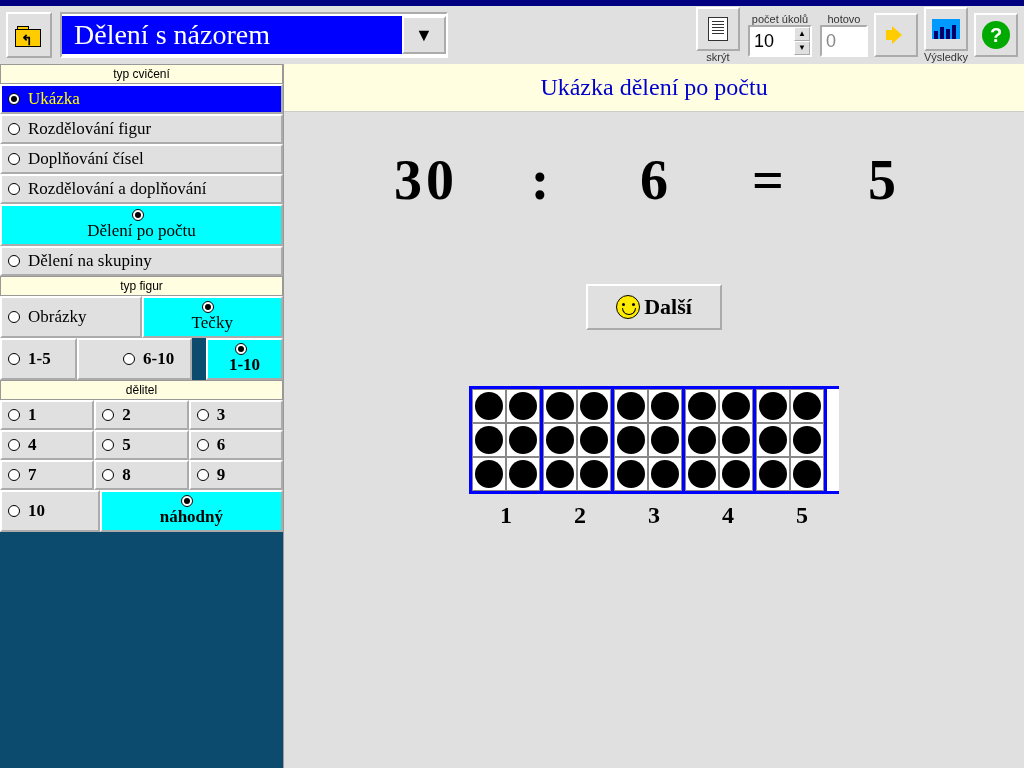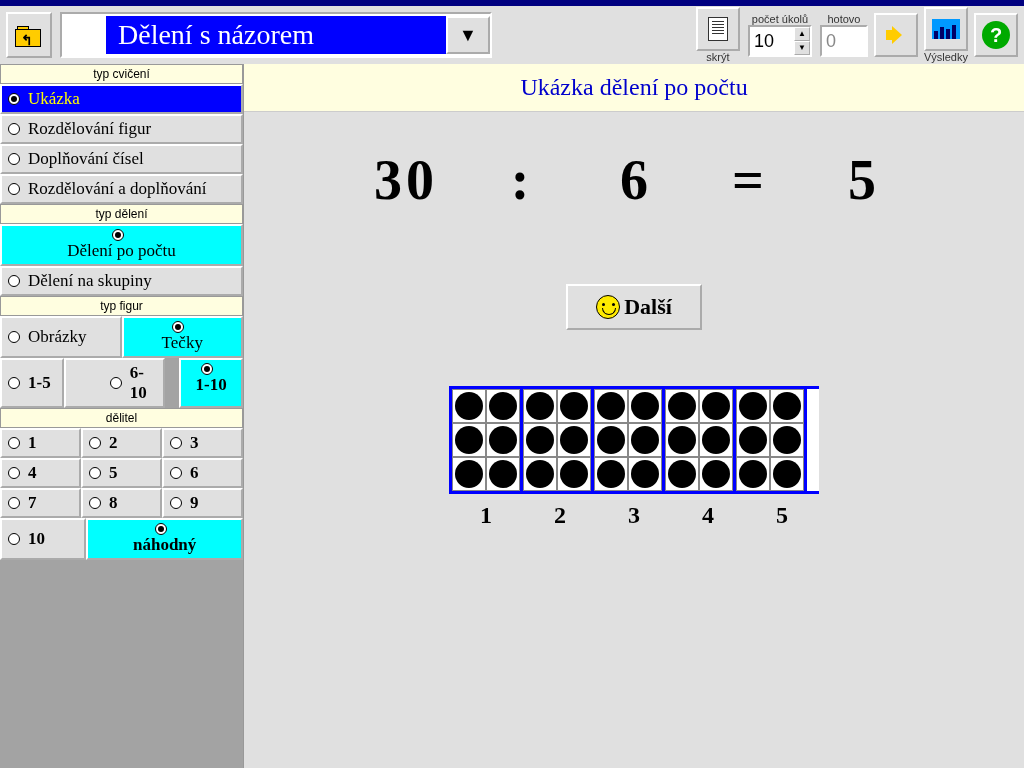--- a/index.html
+++ b/index.html
@@ -6,33 +6,33 @@
 body { font-family: "Times New Roman", serif; background: #e0e0e0; width: 1024px; height: 768px; overflow: hidden; }
 .titlebar { height: 6px; background: #000080; }
 .toolbar { height: 58px; background: #e0e0e0; display: flex; align-items: center; padding: 4px 6px; gap: 4px; }
 .btn-3d { background: #e0e0e0; border: 2px outset #fff; display: inline-flex; align-items: center; justify-content: center; cursor: pointer; }
 .folder-btn { width: 46px; height: 46px; }
 .folder-icon { width: 28px; height: 22px; position: relative; }
 .folder-icon::before { content:""; position:absolute; left:2px; top:2px; width:10px; height:4px; background:#fc0; border:1px solid #000; }
 .folder-icon::after { content:""; position:absolute; left:0; top:5px; width:24px; height:16px; background:#fc0; border:1px solid #000; }
 .folder-arrow { position:absolute; left:6px; top:8px; font-size:14px; color:#000; z-index:2; font-weight:bold;}
 .title-dd { display:flex; align-items:center; height:46px; border:2px inset #fff; background:#fff; margin-left:4px; }
-.title-dd .label { background:#0000ff; color:#fff; font-size:28px; padding:2px 12px; width:340px; height:38px; display:flex; align-items:center;margin-left:44px; }
+.title-dd .label { background:#0000ff; color:#fff; font-size:28px; padding:2px 12px; width:340px; height:38px; display:flex; align-items:center; }
 .title-dd .arrow { width:44px; height:38px; background:#e0e0e0; border:2px outset #fff; display:flex; align-items:center; justify-content:center; font-size:18px; }
 .spacer { flex:1; }
 .tool-col { display:flex; flex-direction:column; align-items:center; margin:0 2px; }
 .tool-col .lbl { font-family: Arial, sans-serif; font-size:11px; color:#333; }
 .tool-btn { width:44px; height:44px; }
 .spin-box { display:flex; align-items:center; border:2px inset #fff; background:#fff; height:32px; }
 .spin-box input { border:none; width:44px; font-size:18px; padding:2px 4px; font-family:Arial; background:transparent; }
 .spin-box input:disabled { color:#888; }
 .spin-arrows { display:flex; flex-direction:column; }
 .spin-arrows div { width:16px; height:14px; background:#e0e0e0; border:1px outset #fff; font-size:8px; text-align:center; line-height:12px; cursor:pointer; }
 .content { display:flex; height: calc(768px - 64px); }
-.sidebar { width:244px; background:#a3a3a3; padding:0; border-right:1px solid #999; }
+.sidebar { width:284px; background:#0c4a6e; padding:0; border-right:1px solid #999; }
 .group-hdr { background:#fffee0; text-align:center; font-family:Arial; font-size:12px; padding:2px 0; border:1px solid #999;}
 .radio-row { display:flex; align-items:center; background:#e0e0e0; border:2px outset #fff; padding:3px 6px; font-size:17px; cursor:pointer; }
 .radio-row.sel-blue { background:#0000ff; color:#ff0; }
 .radio-row.sel-cyan { background:#00ffff; color:#000;flex-direction:column; }
 .radio-dot { width:12px; height:12px; border:1px solid #000; border-radius:50%; background:#fff; margin-right:8px; display:inline-flex; align-items:center; justify-content:center; flex-shrink:0;}
 .radio-dot.on::after { content:""; width:6px; height:6px; background:#000; border-radius:50%; }
 .row-flex { display:flex; }
 .row-flex .radio-row { flex:1; }
 .main { flex:1; background:#e0e0e0; position:relative; }
 .banner { background:#fffee0; color:#0000cc; text-align:center; font-size:24px; padding:10px 0; border-bottom:1px solid #ccc; }
@@ -124,21 +124,20 @@
         <span>Rozdělování figur</span>
       </div>
       <div class="radio-row">
         <span class="radio-dot"></span>
         <span>Doplňování čísel</span>
       </div>
       <div class="radio-row">
         <span class="radio-dot"></span>
         <span>Rozdělování a doplňování</span>
       </div>
-      <div class="group-hdr">typ dělení</div>
       <div class="radio-row sel-cyan">
         <span class="radio-dot on"></span>
         <span>Dělení po počtu</span>
       </div>
       <div class="radio-row">
         <span class="radio-dot"></span>
         <span>Dělení na skupiny</span>
       </div>
       <div class="group-hdr">typ figur</div>
       <div class="row-flex">

